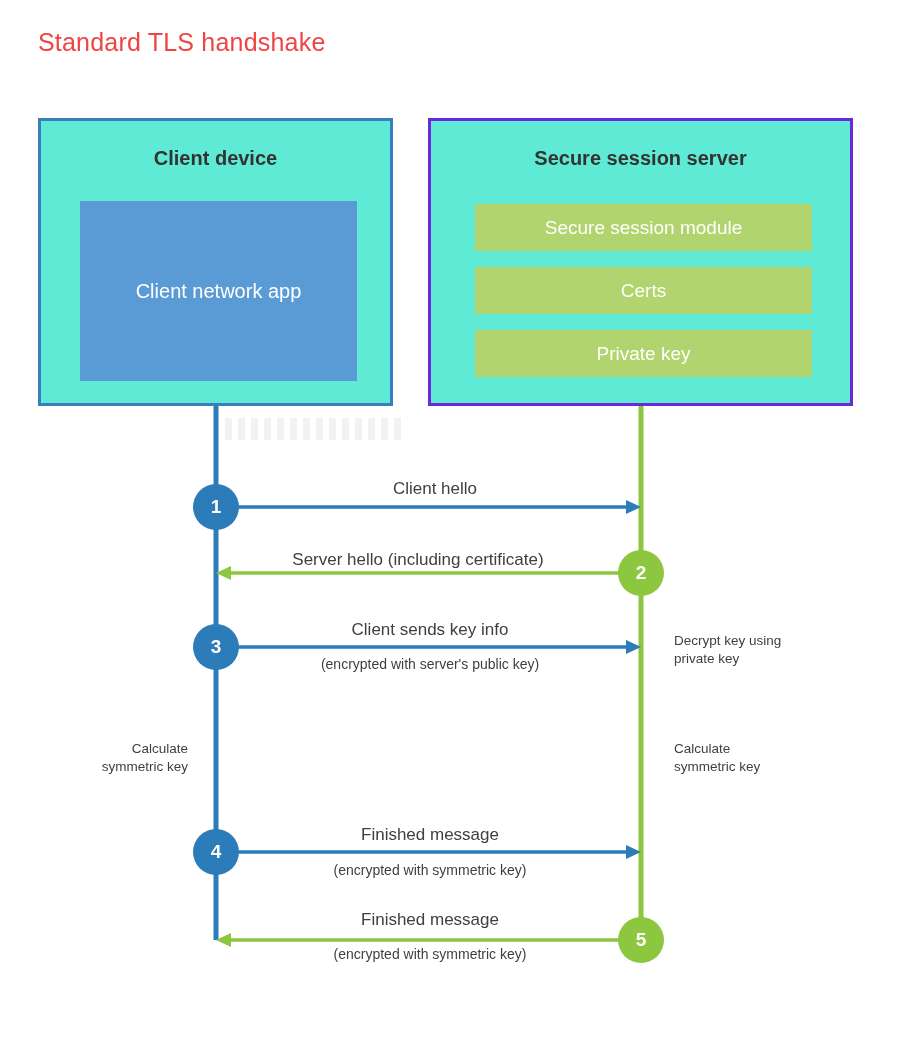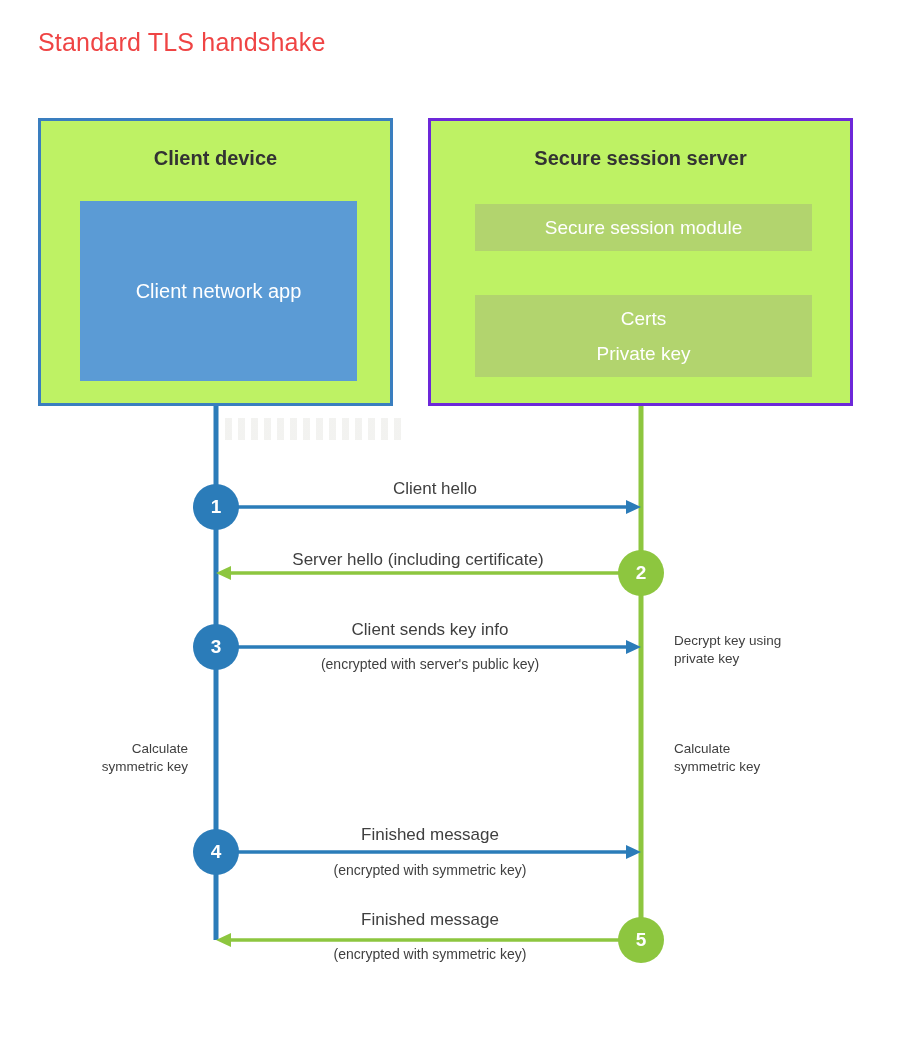--- a/index.html
+++ b/index.html
@@ -23,21 +23,21 @@
     font-size: 25px;
     font-weight: 300;
     color: #ef4444;
     letter-spacing: 0.2px;
     white-space: nowrap;
   }
 
   
   .party-box {
     position: absolute;
-    background: #bef264;
+    background: #5eead4;
     box-sizing: border-box;
   }
   #client-device-box {
     left: 38px;
     top: 118px;
     width: 355px;
     height: 288px;
     border: 3px solid #3a7ebf;
   }
   #server-box {
@@ -88,21 +88,21 @@
     color: #ffffff;
     font-size: 19px;
     font-weight: 300;
     display: flex;
     align-items: center;
     justify-content: center;
     text-align: center;
     box-sizing: border-box;
   }
   #server-block-0 { top: 83px; }
-  #server-block-1 { top: 146px; margin-top: 28px; }
+  #server-block-1 { top: 146px; }
   #server-block-2 { top: 209px; }
 
   
   #sequence-svg {
     position: absolute;
     left: 0;
     top: 0;
     width: 900px;
     height: 1058px;
   }

